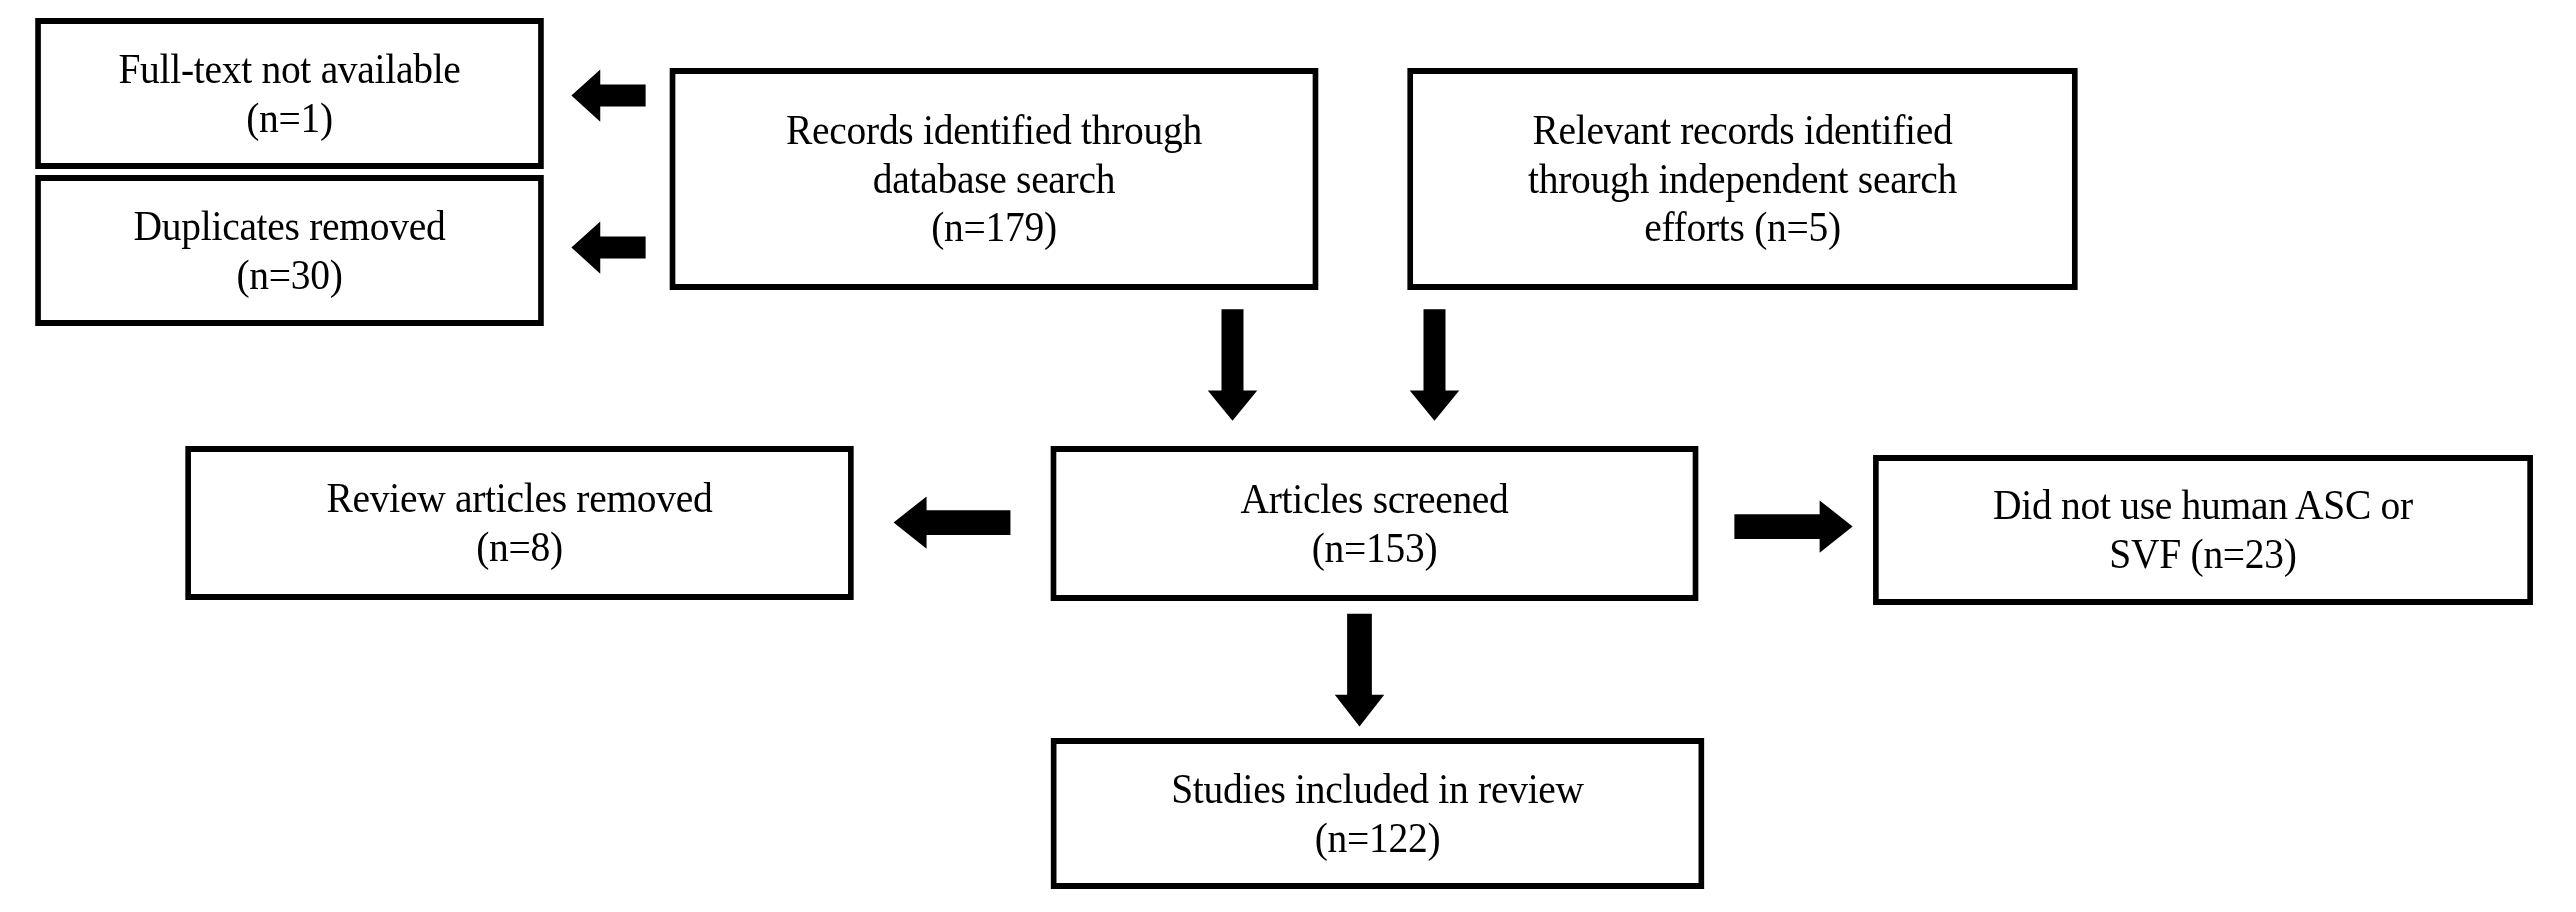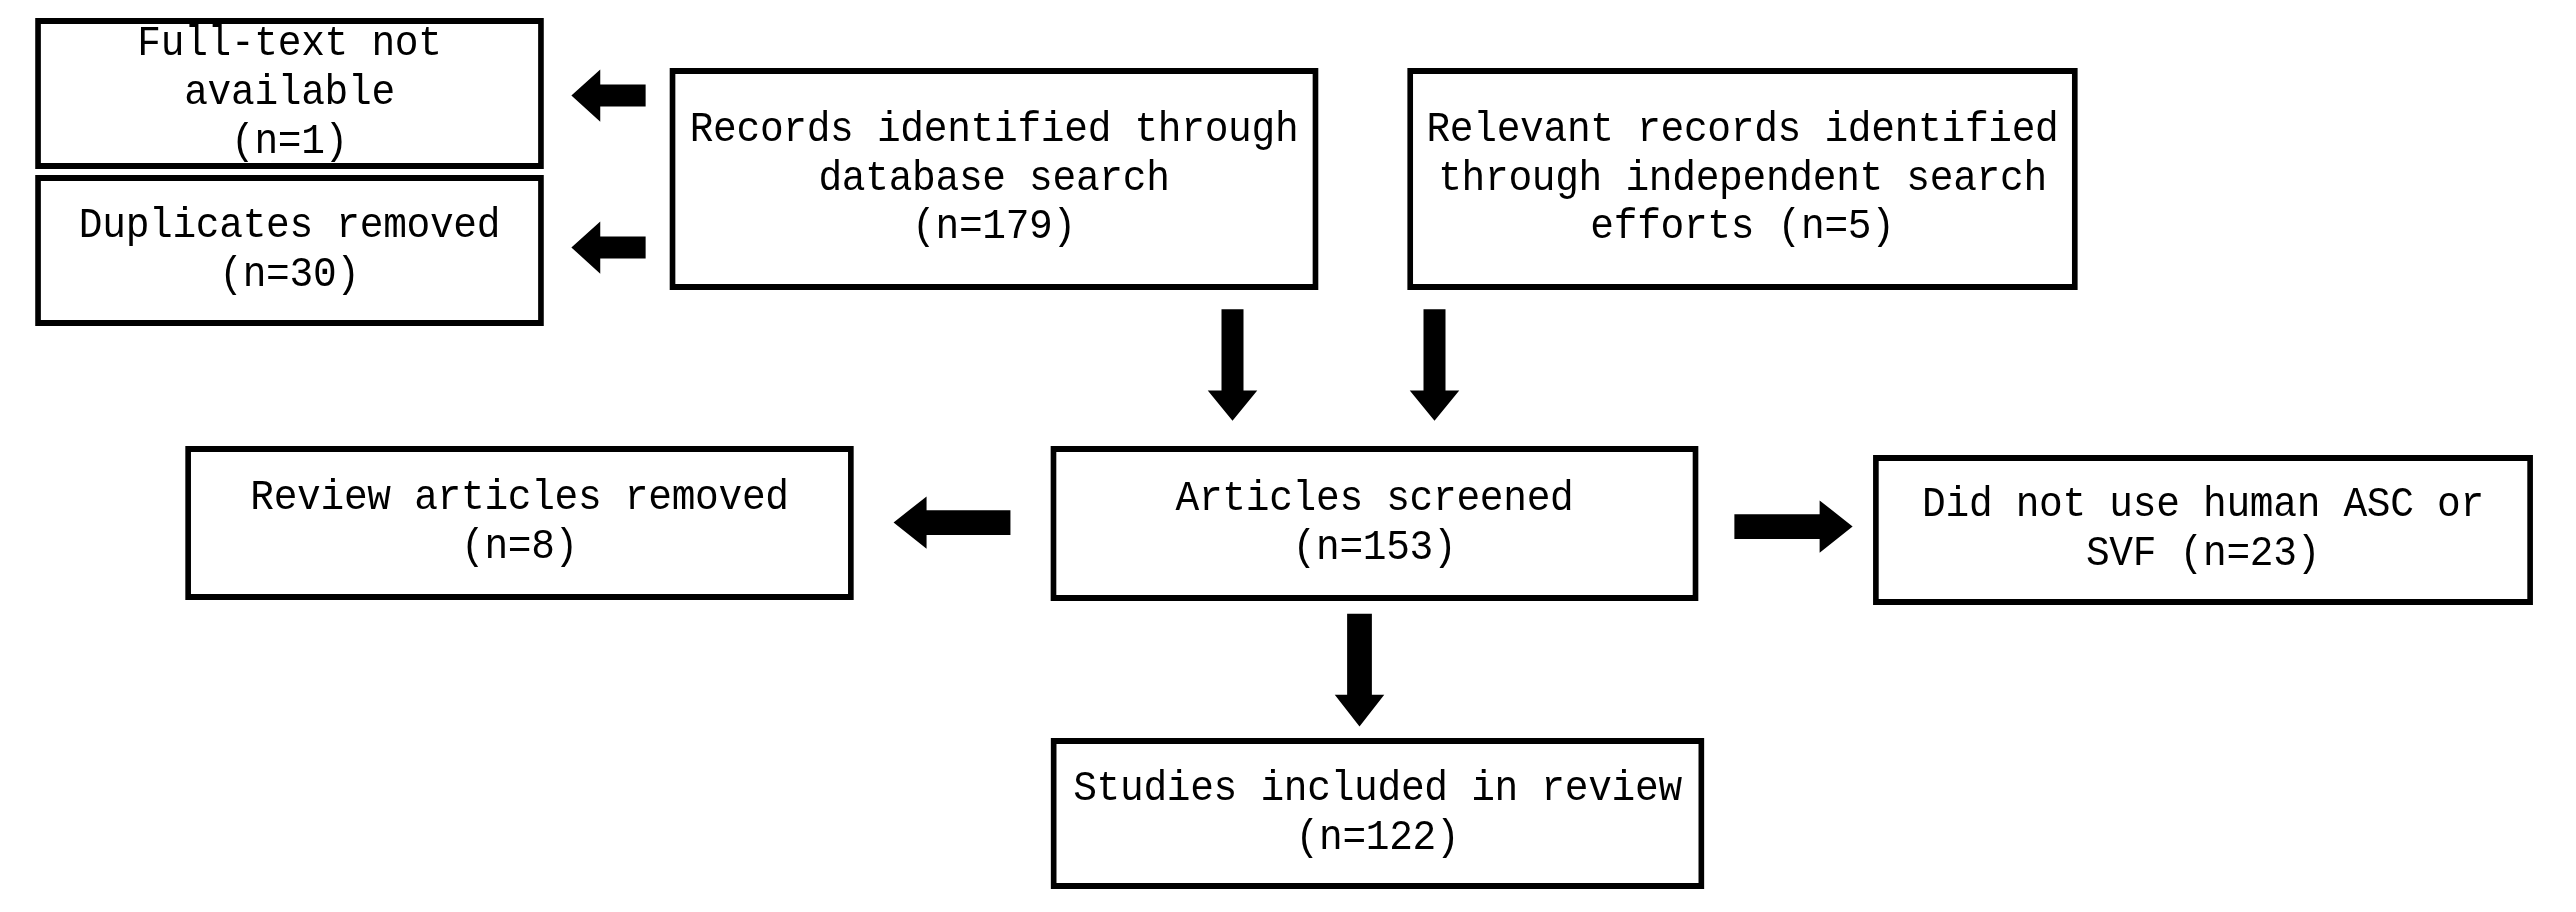--- a/index.html
+++ b/index.html
@@ -7,21 +7,21 @@
     margin: 0;
     padding: 0;
     background: #ffffff;
   }
   #canvas {
     position: relative;
     width: 2576px;
     height: 913px;
     background: #ffffff;
     overflow: hidden;
-    font-family: Liberation Mono, monospace;
+    font-family: Liberation Serif, serif;
   }
   .node {
     position: absolute;
     box-sizing: border-box;
     background: #ffffff;
     border: 6.2px solid #000000;
     display: flex;
     align-items: center;
     justify-content: center;
     text-align: center;

